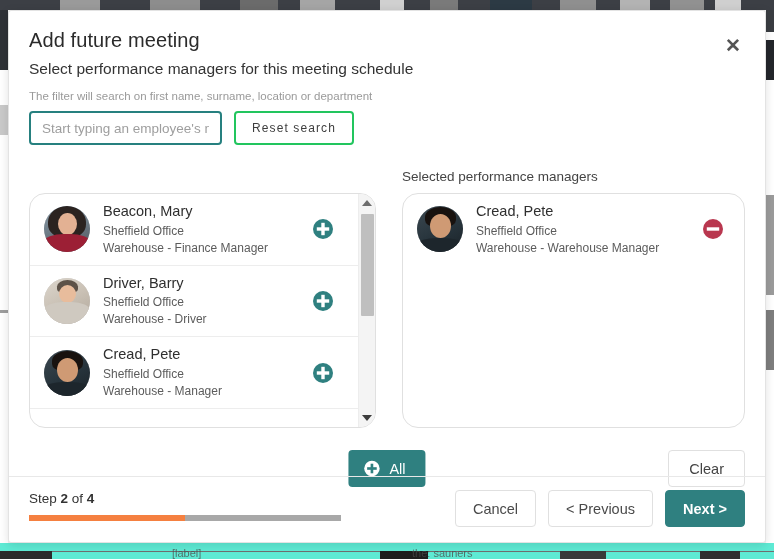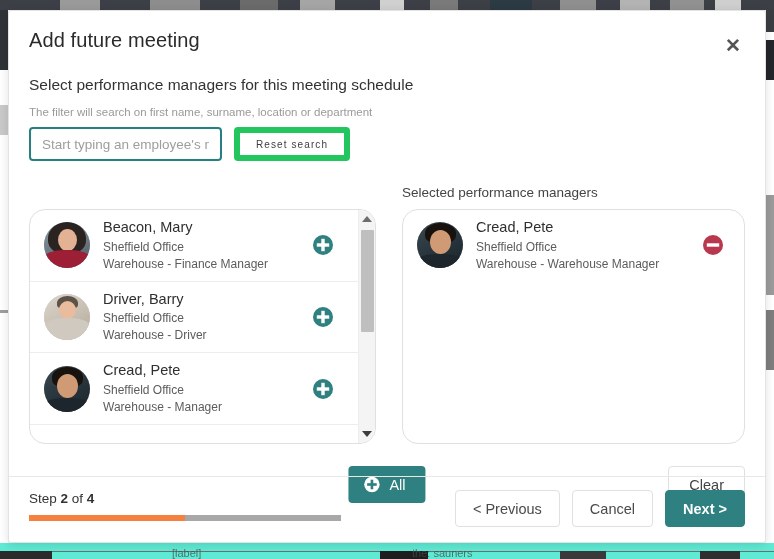--- a/index.html
+++ b/index.html
@@ -81,21 +81,21 @@
     display: flex; align-items: center; justify-content: center;
     color: #555; font-size: 19px; font-weight: bold;
     cursor: pointer; line-height: 1;
     background: none; border: none; padding: 0;
     font-family: "Liberation Sans", sans-serif;
   }
 
   .title {
     font-size: 20px;
     color: #2b2b2b;
-    margin: 0 0 24px 0;
+    margin: 0 0 8px 0;
     font-weight: 400;
     letter-spacing: .1px;
   }
   .subtitle {
     font-size: 15.5px;
     color: #333333;
     margin: 0 0 12px 0;
     font-weight: 400;
   }
   .hint {
@@ -120,23 +120,23 @@
     color: #444;
     outline: none;
     background: #fff;
     font-family: "Liberation Sans", sans-serif;
   }
   .search-input::placeholder { color: #9e9e9e; }
   .reset-btn {
     height: 34px;
     padding: 1px 16px;
     background: #fff;
-    border: 6px solid #22c55e;
+    border: 2px solid #22c55e;
     border-radius: 4px;
-    font-size: 10px;
+    font-size: 12px;
     color: #3e3e3e;
     letter-spacing: 1.1px;
     cursor: pointer;
     font-family: "Liberation Sans", sans-serif;
   }
 
   
   .panels { display: flex; }
   .panel-left { width: 352px; }
   .panel-right { margin-left: 26px; width: 348px; }
@@ -518,20 +518,20 @@
           <span>Step</span>
           <b>2</b>
           <span>of</span>
           <b>4</b>
         </div>
         <div class="progress-track">
           <div class="progress-fill" id="progress-fill" style="width: 50%;"></div>
         </div>
       </div>
       <div class="footer-btns">
+        <button class="btn btn-light">Cancel</button>
         <button class="btn btn-light">&lt; Previous</button>
-        <button class="btn btn-light">Cancel</button>
         <button class="btn btn-primary">Next &gt;</button>
       </div>
     </div>
 
   </div>
 </div>
 
 </body></html>

